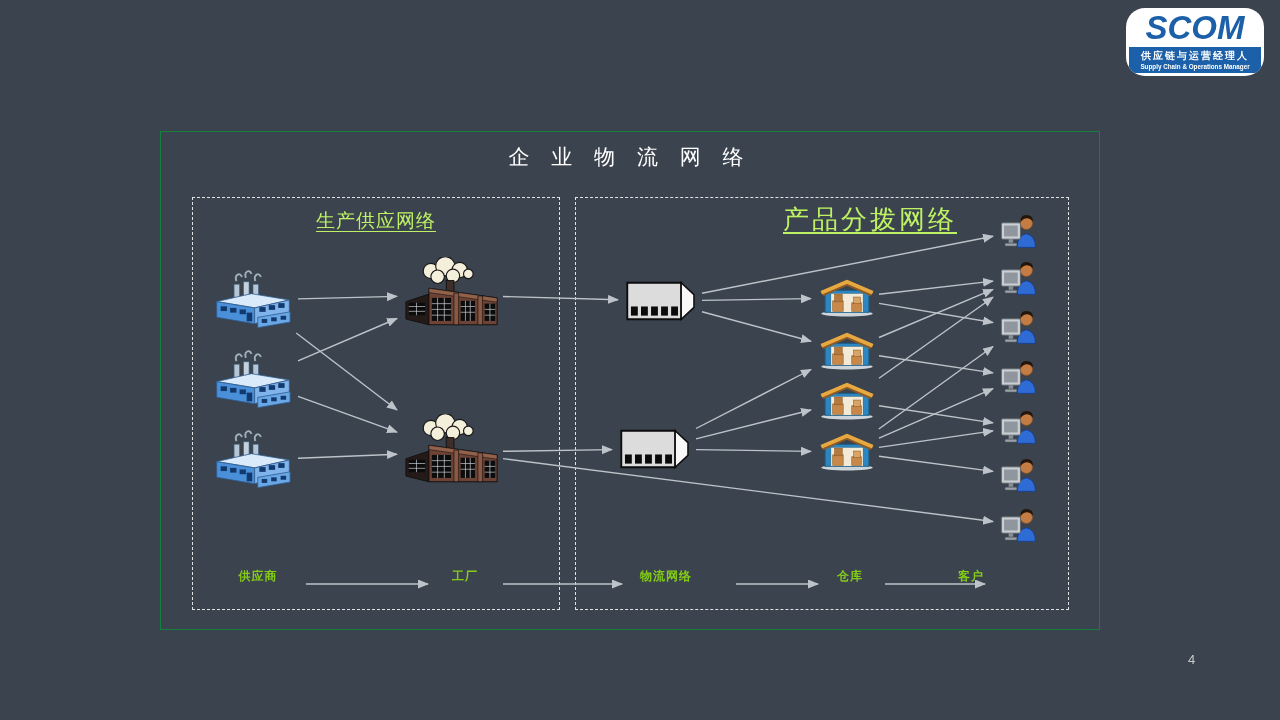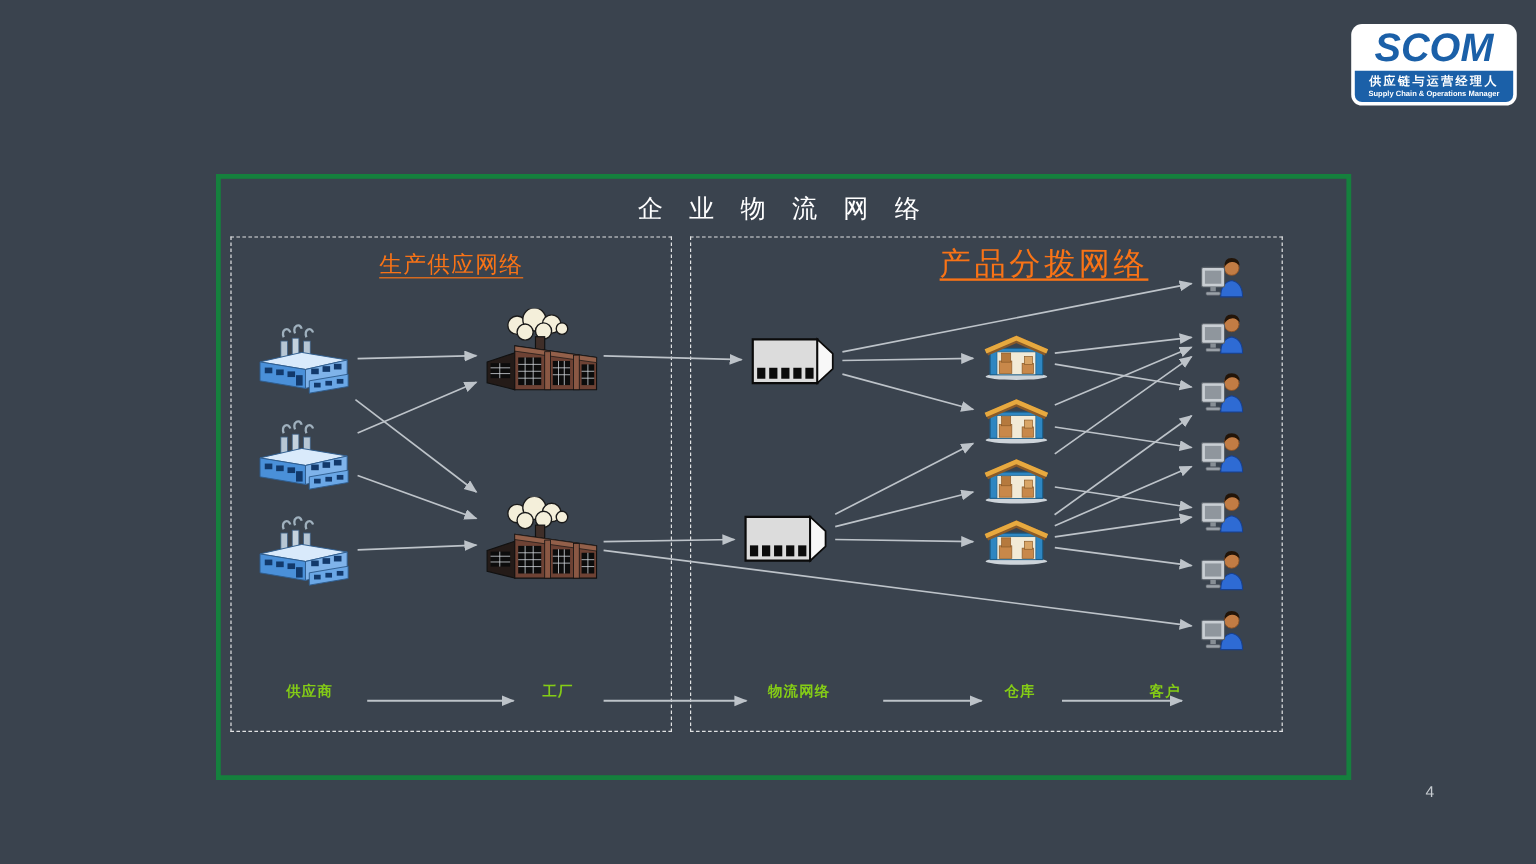--- a/index.html
+++ b/index.html
@@ -2,35 +2,35 @@
 <html><head>
 <meta charset="utf-8">
 <style>
   html,body{margin:0;padding:0;background:#20262c;}
   .slide{position:relative;width:1280px;height:720px;background:#3a434e;
          font-family:"Liberation Sans","DejaVu Sans",sans-serif;overflow:hidden;}
   .slide-title{position:absolute;left:76px;top:56px;font-size:29px;font-weight:bold;
          color:#ffffff;letter-spacing:2px;}
   
   .logo{position:absolute;left:1126px;top:8px;width:138px;height:68px;background:#ffffff;
-        border-radius:9px;display:flex;flex-direction:column;overflow:hidden;margin-top:12px;}
+        border-radius:19px;display:flex;flex-direction:column;overflow:hidden;}
   .logo-text{flex:1;display:flex;align-items:center;justify-content:center;
         color:#14539b;font-weight:bold;font-style:italic;font-size:33px;letter-spacing:0px;line-height:1;}
   .logo-band{background:#1b60a8;margin:0 3px 3px 3px;border-radius:0 0 6px 6px;
         padding:2px 2px 3px;text-align:center;}
   .logo-cn{color:#fff;font-size:10px;font-weight:bold;letter-spacing:2px;white-space:nowrap;}
   .logo-en{color:#fff;font-size:7px;font-weight:bold;white-space:nowrap;transform:scale(.9);transform-origin:center;}
   
-  .outer-box{position:absolute;left:160px;top:145px;width:938px;height:497px;
-        border:4px solid #15803d;margin-left:20px;}
+  .outer-box{position:absolute;left:160px;top:131px;width:938px;height:497px;
+        border:1px solid #15803d;}
   .outer-title{text-align:center;margin-top:11px;color:#ffffff;font-size:21px;letter-spacing:8px;}
   .sub-box{position:absolute;border:1px dashed rgba(255,255,255,.85);}
   .sub-box.left{left:192px;top:197px;width:366px;height:411px;}
   .sub-box.right{left:575px;top:197px;width:492px;height:411px;}
-  .sub-title{position:absolute;color:#f97316;transform:translateX(-50%);
+  .sub-title{position:absolute;color:#bef264;transform:translateX(-50%);
         text-decoration:underline;text-underline-offset:4px;white-space:nowrap;}
   .sub-title.left{left:376px;top:208px;font-size:19px;letter-spacing:1px;}
   .sub-title.right{left:870px;top:202px;font-size:26px;letter-spacing:3px;}
   #diagram-svg{position:absolute;left:0;top:0;width:1280px;height:720px;}
   .flow-label{position:absolute;top:568px;transform:translateX(-50%);color:#84cc16;
         font-weight:bold;font-size:12px;white-space:nowrap;letter-spacing:1px;}
   .page-number{position:absolute;left:1188px;top:652px;font-size:13px;color:#c6cbd0;}
 </style>
 </head>
 <body>

